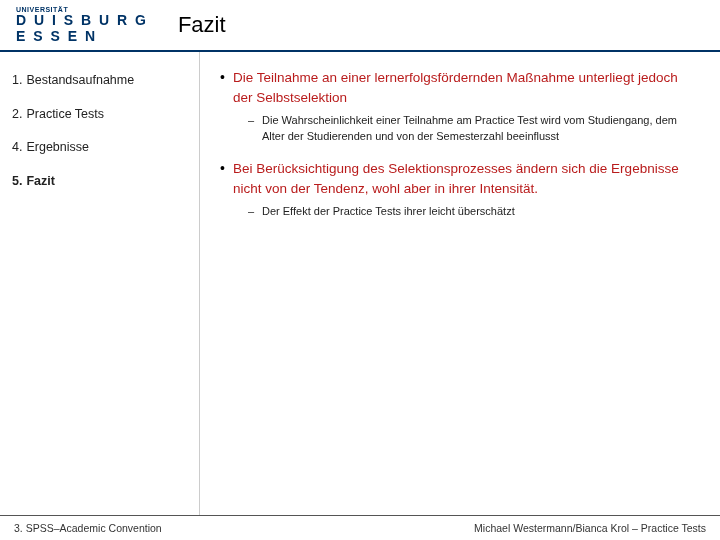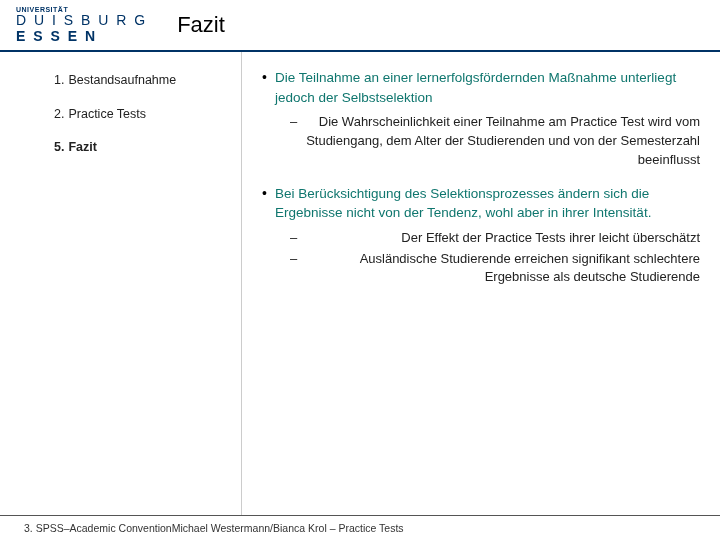--- a/index.html
+++ b/index.html
@@ -28,21 +28,21 @@
       margin-right: 20px;
     }
     .logo-uni {
       font-size: 7px;
       font-weight: bold;
       color: #003366;
       letter-spacing: 0.5px;
     }
     .logo-duisburg {
       font-size: 14px;
-      font-weight: normal;
+      font-weight: bold;
       color: #003366;
       letter-spacing: 2px;
       line-height: 1.1;
     }
     .logo-essen {
       font-size: 14px;
       font-weight: bold;
       color: #003366;
       letter-spacing: 2px;
       line-height: 1.1;
@@ -52,21 +52,20 @@
       font-weight: normal;
       color: #000;
       margin-left: 10px;
     }
 
     
     .main {
       display: flex;
       flex: 1;
       overflow: hidden;
-      padding-left: 42px;
     }
 
     
     .sidebar {
       width: 200px;
       min-width: 200px;
       padding: 20px 12px;
       border-right: 1px solid #ccc;
       display: flex;
       flex-direction: column;
@@ -103,51 +102,50 @@
     }
     .bullet-dot {
       margin-right: 8px;
       margin-top: 1px;
       font-size: 14px;
       flex-shrink: 0;
     }
     .bullet-text {
       font-size: 13.5px;
       line-height: 1.45;
-      color: #0f766e;
+      color: #b91c1c;
     }
     .bullet-text strong {
       font-weight: normal;
     }
 
     .sub-list {
       margin-left: 28px;
       margin-bottom: 8px;
       list-style: none;
     }
     .sub-list li {
-      font-size: 13px;
+      font-size: 11px;
       line-height: 1.45;
       color: #222;
       margin-bottom: 2px;
       position: relative;
       padding-left: 14px;
-      text-align: right;
     }
     .sub-list li::before {
       content: '–';
       position: absolute;
       left: 0;
     }
 
     
     .footer {
       display: flex;
-      justify-content: flex-start;
-      padding: 6px 24px;
+      justify-content: space-between;
+      padding: 6px 14px;
       border-top: 1px solid #555;
       font-size: 10.5px;
       color: #333;
       background: #fff;
     }
   </style>
 </head>
 <body>
 
 <div class="header">
@@ -160,20 +158,23 @@
 </div>
 
 <div class="main">
 
   <div class="sidebar">
     <div class="sidebar-item">
       <span class="num">1.</span><span>Bestandsaufnahme</span>
     </div>
     <div class="sidebar-item">
       <span class="num">2.</span><span>Practice Tests</span>
+    </div>
+    <div class="sidebar-item">
+      <span class="num">4.</span><span>Ergebnisse</span>
     </div>
     <div class="sidebar-item active">
       <span class="num">5.</span><span>Fazit</span>
     </div>
   </div>
 
   <div class="content">
 
     <div class="bullet-block">
       <div class="bullet-main">
@@ -187,21 +188,20 @@
 
     <div class="bullet-block">
       <div class="bullet-main">
         <span class="bullet-dot">•</span>
         <span class="bullet-text">
           <span>Bei Berücksichtigung des Selektionsprozesses ändern sich die Ergebnisse nicht von der Tendenz, </span><strong>wohl aber in ihrer Intensität.</strong>
         </span>
       </div>
       <ul class="sub-list">
         <li>Der Effekt der Practice Tests ihrer leicht überschätzt</li>
-        <li>Ausländische Studierende erreichen signifikant schlechtere Ergebnisse als deutsche Studierende</li>
       </ul>
     </div>
 
   </div>
 </div>
 
 <div class="footer">
   <span>3. SPSS–Academic Convention</span>
   <span>Michael Westermann/Bianca Krol – Practice Tests</span>
 </div>

